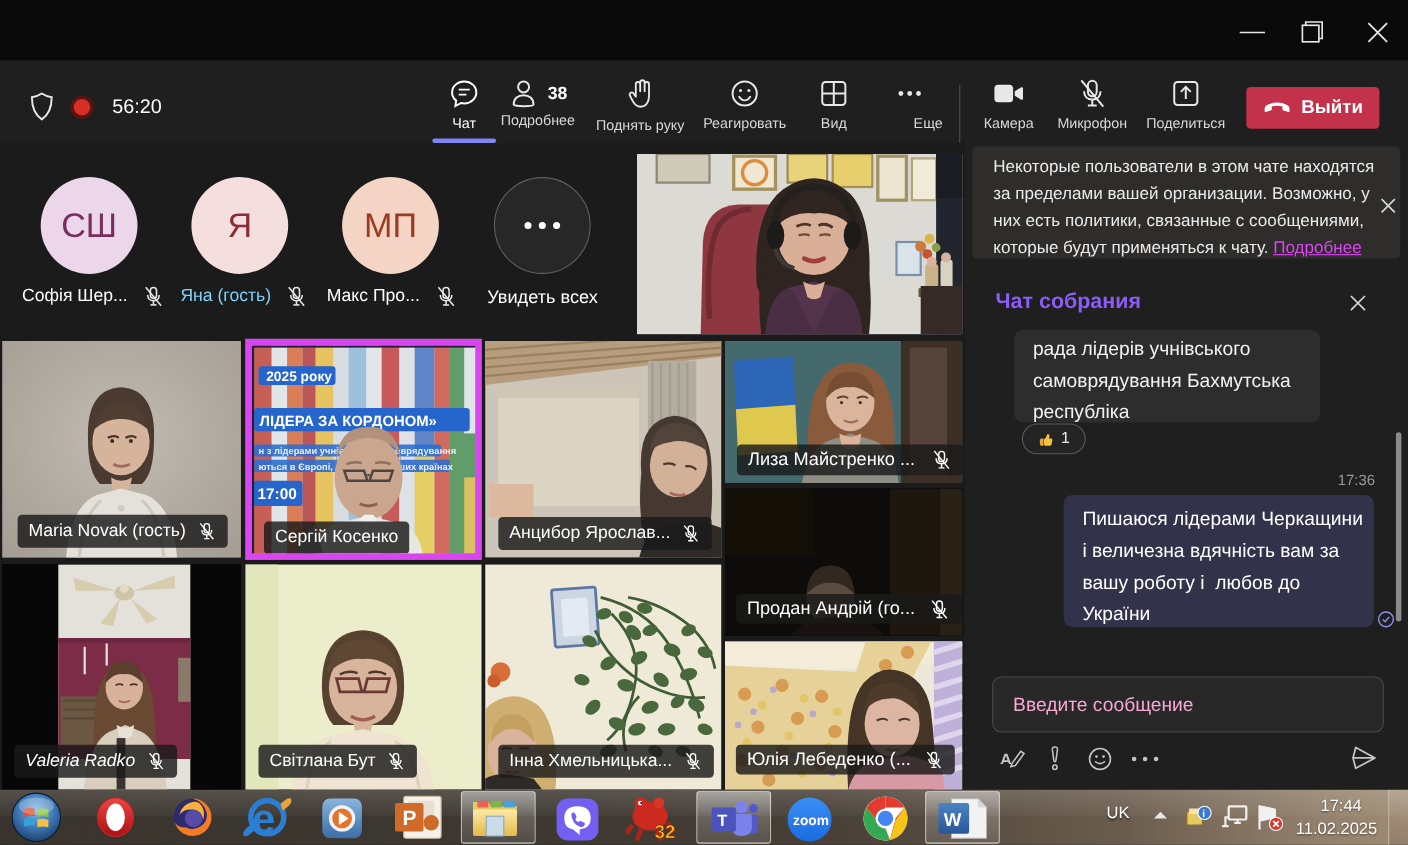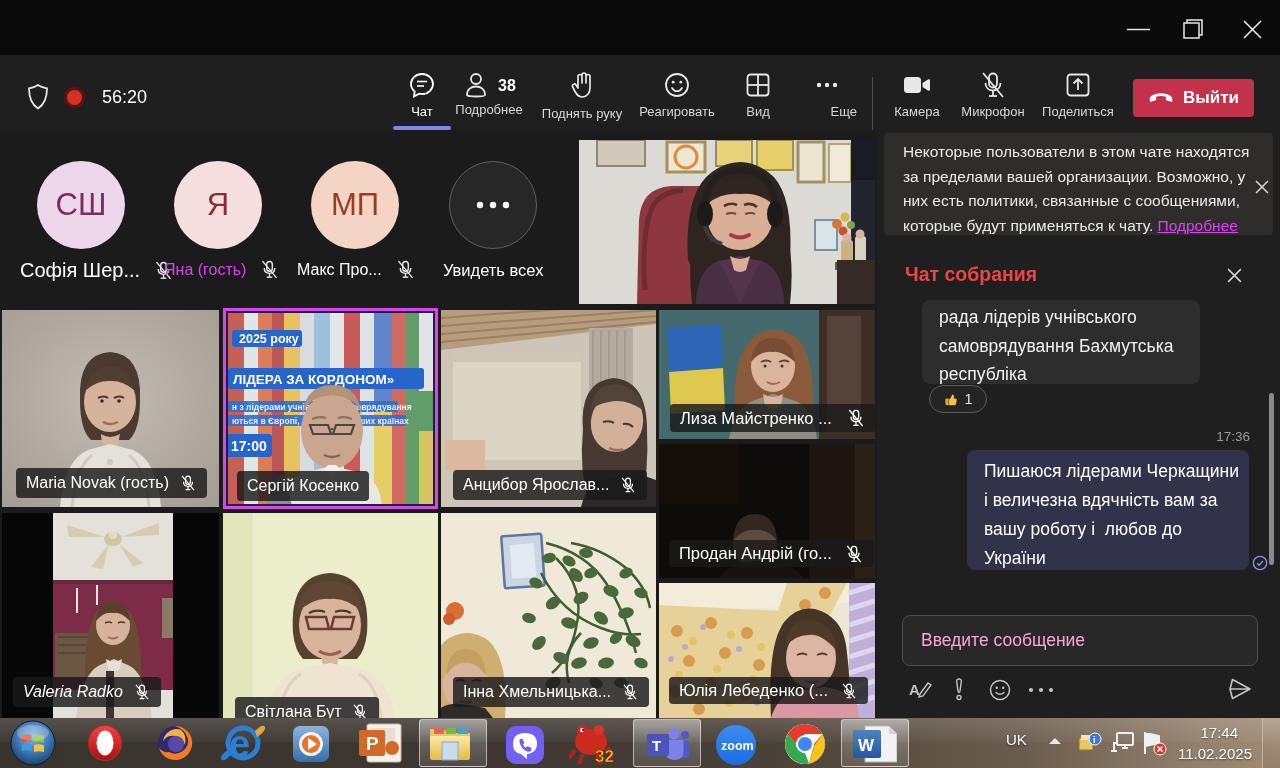--- a/index.html
+++ b/index.html
@@ -136,28 +136,28 @@
   <div class="abs" style="left:37px;top:31px;width:88px;height:88px;border-radius:50%;background:#ecd6e9;display:flex;align-items:center;justify-content:center;color:#7b2c5e;font-size:31px;">СШ</div>
   <div class="abs" style="left:174px;top:31px;width:88px;height:88px;border-radius:50%;background:#f4dfde;display:flex;align-items:center;justify-content:center;color:#8a2c34;font-size:31px;">Я</div>
   <div class="abs" style="left:311px;top:31px;width:88px;height:88px;border-radius:50%;background:#f3d4c5;display:flex;align-items:center;justify-content:center;color:#9c3b22;font-size:31px;">МП</div>
   <div class="abs" style="left:449px;top:31px;width:88px;height:88px;border-radius:50%;background:#272727;border:1px solid #5f5f5f;display:flex;align-items:center;justify-content:center;">
     <svg width="36" height="10" viewBox="0 0 36 10">
           <circle cx="5" cy="5" r="3.2" fill="#fff"></circle>
           <circle cx="18" cy="5" r="3.2" fill="#fff"></circle>
           <circle cx="31" cy="5" r="3.2" fill="#fff"></circle>
         </svg>
   </div>
-  <div class="abs avlabel" style="left:20px;top:129px;display:flex;gap:13px;align-items:center;color:#fff;font-size:20px;">Софія Шер...<svg width="21" height="21" viewBox="0 0 30 30">
+  <div class="abs avlabel" style="left:20px;top:129px;display:flex;gap:13px;align-items:center;color:#fff;font-size:16px;">Софія Шер...<svg width="21" height="21" viewBox="0 0 30 30">
           <rect x="11" y="3.5" width="8" height="14" rx="4" fill="none" stroke="#e8e8e8" stroke-width="2"></rect>
           <path d="M7.5 13 C 7.5 17.5 10.5 20.5 15 20.5 C 19.5 20.5 22.5 17.5 22.5 13" fill="none" stroke="#e8e8e8" stroke-width="2"></path>
           <line x1="15" y1="20.5" x2="15" y2="26" stroke="#e8e8e8" stroke-width="2"></line>
           <line x1="11" y1="26" x2="19" y2="26" stroke="#e8e8e8" stroke-width="2"></line>
           <line x1="5" y1="3" x2="25" y2="27" stroke="#e8e8e8" stroke-width="2"></line>
         </svg></div>
-  <div class="abs avlabel" style="left:164px;top:129px;display:flex;gap:13px;align-items:center;color:#d946ef;font-size:16px;">Яна (гость)<svg width="21" height="21" viewBox="0 0 30 30">
+  <div class="abs avlabel" style="left:164px;top:129px;display:flex;gap:13px;align-items:center;color:#7dd3fc;font-size:16px;">Яна (гость)<svg width="21" height="21" viewBox="0 0 30 30">
           <rect x="11" y="3.5" width="8" height="14" rx="4" fill="none" stroke="#e8e8e8" stroke-width="2"></rect>
           <path d="M7.5 13 C 7.5 17.5 10.5 20.5 15 20.5 C 19.5 20.5 22.5 17.5 22.5 13" fill="none" stroke="#e8e8e8" stroke-width="2"></path>
           <line x1="15" y1="20.5" x2="15" y2="26" stroke="#e8e8e8" stroke-width="2"></line>
           <line x1="11" y1="26" x2="19" y2="26" stroke="#e8e8e8" stroke-width="2"></line>
           <line x1="5" y1="3" x2="25" y2="27" stroke="#e8e8e8" stroke-width="2"></line>
         </svg></div>
   <div class="abs avlabel" style="left:297px;top:129px;display:flex;gap:13px;align-items:center;color:#fff;font-size:16px;">Макс Про...<svg width="21" height="21" viewBox="0 0 30 30">
           <rect x="11" y="3.5" width="8" height="14" rx="4" fill="none" stroke="#e8e8e8" stroke-width="2"></rect>
           <path d="M7.5 13 C 7.5 17.5 10.5 20.5 15 20.5 C 19.5 20.5 22.5 17.5 22.5 13" fill="none" stroke="#e8e8e8" stroke-width="2"></path>
           <line x1="15" y1="20.5" x2="15" y2="26" stroke="#e8e8e8" stroke-width="2"></line>
@@ -247,21 +247,21 @@
     </svg>
     <div class="nlabel" style="left:14px;top:158px;">Maria Novak (гость)<svg width="18" height="18" viewBox="0 0 30 30">
             <rect x="11" y="3.5" width="8" height="14" rx="4" fill="none" stroke="#fff" stroke-width="2"></rect>
             <path d="M7.5 13 C 7.5 17.5 10.5 20.5 15 20.5 C 19.5 20.5 22.5 17.5 22.5 13" fill="none" stroke="#fff" stroke-width="2"></path>
             <line x1="15" y1="20.5" x2="15" y2="26" stroke="#fff" stroke-width="2"></line>
             <line x1="11" y1="26" x2="19" y2="26" stroke="#fff" stroke-width="2"></line>
             <line x1="5" y1="3" x2="25" y2="27" stroke="#fff" stroke-width="2"></line>
           </svg></div>
   </div>
 
-  <div class="tile" style="left:223px;top:178px;width:215px;height:201px;border:3px solid #d946ef;background:#15803d;">
+  <div class="tile" style="left:223px;top:178px;width:215px;height:201px;border:6px solid #d946ef;background:#15803d;">
     <svg width="209" height="195" viewBox="0 0 209 195">
       <rect width="209" height="195" fill="#c8cdd4"></rect>
 
       <rect x="0" y="0" width="18" height="195" fill="#c03a2e"></rect>
       <rect x="18" y="0" width="14" height="195" fill="#e3e6e8"></rect>
       <rect x="32" y="0" width="14" height="195" fill="#d8622e"></rect>
       <rect x="46" y="0" width="12" height="195" fill="#b33030"></rect>
       <rect x="58" y="0" width="16" height="195" fill="#e8b93c"></rect>
       <rect x="74" y="0" width="14" height="195" fill="#d5dade"></rect>
       <rect x="88" y="0" width="16" height="195" fill="#8db7d9"></rect>
@@ -477,21 +477,21 @@
       <path d="M 70 120 Q 66 62 107 60 Q 148 62 144 120 Q 142 138 134 146 L 80 146 Q 72 138 70 120 Z" fill="#57422f"></path>
       <ellipse cx="107" cy="112" rx="31" ry="35" fill="#d9b49c"></ellipse>
       <path d="M 74 100 Q 78 68 107 68 Q 136 68 140 100 Q 124 84 107 86 Q 90 84 74 100 Z" fill="#5f4833"></path>
       <path d="M 83 104 h 20 l 3 12 h -20 Z M 131 104 h -20 l -3 12 h 20 Z" fill="none" stroke="#6b3a34" stroke-width="2.5"></path>
       <path d="M 86 100 q 8 -4 16 -1 M 112 99 q 8 -3 16 1" stroke="#4a382c" stroke-width="2.2" fill="none"></path>
       <path d="M 96 138 q 11 7 22 0" stroke="#9e5f52" stroke-width="3" fill="none"></path>
       <path d="M 98 142 q 9 5 18 0 l -2 11 q -7 4 -14 0 Z" fill="#d9b49c"></path>
       <path d="M 42 205 Q 48 166 76 156 L 107 150 L 138 156 Q 166 166 172 205 Z" fill="#efe3d2"></path>
       <path d="M 56 205 q 4 -34 22 -44 M 158 205 q -4 -34 -22 -44" stroke="#ded0bc" stroke-width="3" fill="none"></path>
     </svg>
-    <div class="nlabel" style="left:12px;top:164px;margin-top:20px;">Світлана Бут<svg width="18" height="18" viewBox="0 0 30 30">
+    <div class="nlabel" style="left:12px;top:164px;">Світлана Бут<svg width="18" height="18" viewBox="0 0 30 30">
             <rect x="11" y="3.5" width="8" height="14" rx="4" fill="none" stroke="#fff" stroke-width="2"></rect>
             <path d="M7.5 13 C 7.5 17.5 10.5 20.5 15 20.5 C 19.5 20.5 22.5 17.5 22.5 13" fill="none" stroke="#fff" stroke-width="2"></path>
             <line x1="15" y1="20.5" x2="15" y2="26" stroke="#fff" stroke-width="2"></line>
             <line x1="11" y1="26" x2="19" y2="26" stroke="#fff" stroke-width="2"></line>
             <line x1="5" y1="3" x2="25" y2="27" stroke="#fff" stroke-width="2"></line>
           </svg></div>
   </div>
 
   <div class="tile" style="left:441px;top:383px;width:215px;height:205px;">
     <svg width="215" height="205" viewBox="0 0 215 205">
@@ -556,21 +556,21 @@
 
 <div class="abs" id="chatpanel" style="left:877px;top:130px;width:403px;height:588px;background:#1f1f1f;">
 
   <div class="abs" style="left:7px;top:3px;width:389px;height:102px;background:#2e2d2b;border-radius:4px;">
     <div class="abs" style="left:19px;top:7px;width:365px;font-size:15.5px;line-height:24.5px;color:#ebebeb;white-space:nowrap;">Некоторые пользователи в этом чате находятся<br>за пределами вашей организации. Возможно, у<br>них есть политики, связанные с сообщениями,<br>которые будут применяться к чату. <span style="color:#d946ef;text-decoration:underline;">Подробнее</span></div>
     <svg class="abs" style="left:370px;top:46px;" width="16" height="16" viewBox="0 0 16 16">
           <path d="M2 2 L14 14 M14 2 L2 14" stroke="#d8d8d8" stroke-width="1.5"></path>
         </svg>
   </div>
 
-  <div class="abs" style="left:28px;top:133px;color:#ef4444;font-size:19.5px;font-weight:bold;">Чат собрания</div>
+  <div class="abs" style="left:28px;top:133px;color:#8b5cf6;font-size:19.5px;font-weight:bold;">Чат собрания</div>
   <svg class="abs" style="left:349px;top:137px;" width="17" height="17" viewBox="0 0 16 16">
         <path d="M2 2 L14 14 M14 2 L2 14" stroke="#d8d8d8" stroke-width="1.4"></path>
       </svg>
 
   <div class="abs" style="left:45px;top:170px;width:278px;height:84px;background:#2d2d2d;border-radius:8px;color:#f2f2f2;font-size:17.5px;line-height:28.5px;padding:3px 16px 0 17px;">рада лідерів учнівського<br>самоврядування Бахмутська<br>республіка</div>
 
   <div class="abs" style="left:52px;top:255px;width:58px;height:28px;border:1px solid #5a5a5a;background:#242424;border-radius:14px;display:flex;align-items:center;justify-content:center;gap:6px;">
     <svg width="15" height="15" viewBox="0 0 16 16">
           <path d="M4 7 h2 v7 H4 q-1.5 0 -1.5-1.5 v-4 Q2.5 7 4 7 Z" fill="#e8a33d"></path>
           <path d="M6.5 8 q2 -1.5 2.5 -3.5 q0.3 -1.8 1.5 -1.8 q1.5 0.2 1.3 2.3 l-0.5 2 h2 q1.6 0.2 1.3 1.8 l-0.8 4 q-0.3 1.3 -1.6 1.3 h-4.2 q-1 0 -1.5 -0.6 Z" fill="#f3c242"></path>

